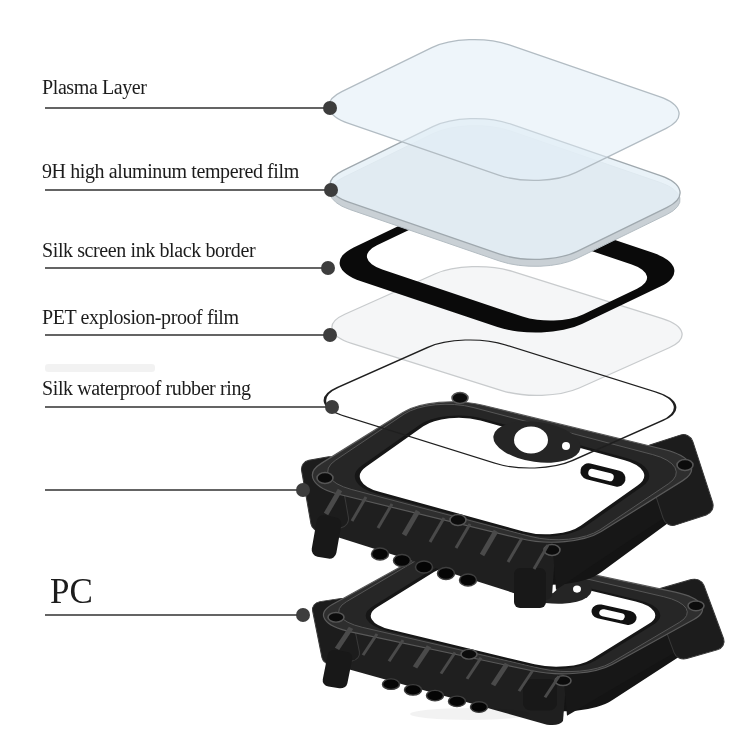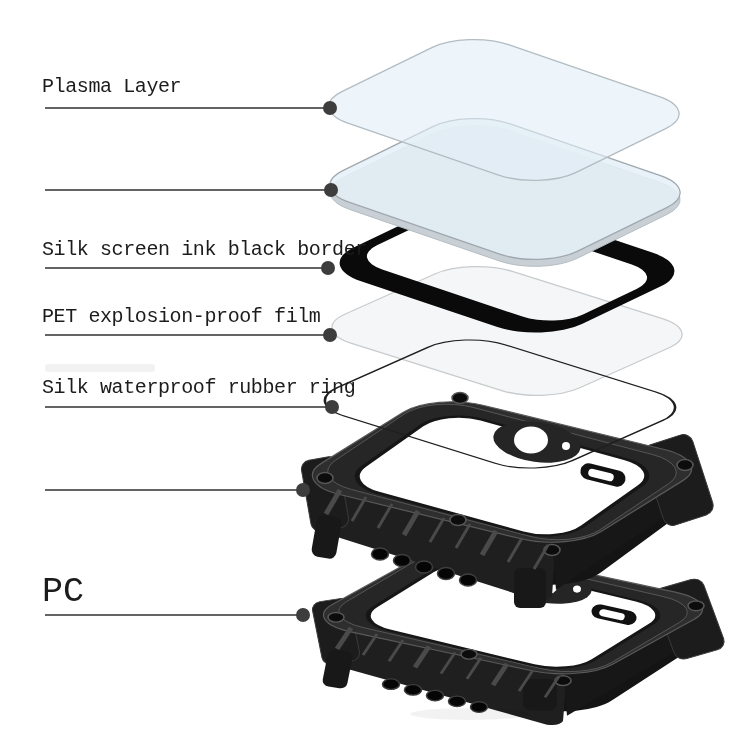--- a/index.html
+++ b/index.html
@@ -1,20 +1,20 @@
 <!DOCTYPE html>
 <html><head>
 <meta charset="utf-8">
 <style>
   html,body{margin:0;padding:0;background:#fff;}
   #stage{position:relative;width:750px;height:750px;background:#fff;overflow:hidden;
-         font-family:Liberation Mono, monospace;}
+         font-family:Liberation Serif, serif;}
   svg{position:absolute;left:0;top:0;}
   .lbl{position:absolute;color:#1c1c1c;font-size:20px;letter-spacing:-0.4px;line-height:1.1;white-space:nowrap;}
-  .lbl-pc{font-size:35px;letter-spacing:0;}
+  .lbl-pc{font-size:35px;letter-spacing:0;margin-left:8px;}
 </style>
 </head>
 <body>
 
 <div id="stage">
 <svg width="750" height="750" viewBox="0 0 750 750">
 
   <rect x="45" y="364" width="110" height="8" rx="3" fill="#000" opacity="0.05"></rect>
 
   <rect x="-153" y="-125" width="306" height="250" rx="55" ry="55" transform="translate(507,331) scale(1,0.375) rotate(40)" fill="rgba(244,245,246,0.9)" stroke="#c8cbcd" stroke-width="1.3" vector-effect="non-scaling-stroke"></rect>
@@ -139,17 +139,18 @@
     <circle cx="331" cy="190" r="7"></circle>
     <circle cx="328" cy="268" r="7"></circle>
     <circle cx="330" cy="335" r="7"></circle>
     <circle cx="332" cy="407" r="7"></circle>
     <circle cx="303" cy="490" r="7"></circle>
     <circle cx="303" cy="615" r="7"></circle>
   </g>
 </svg>
 
 <div class="lbl" style="left:42px;top:76px">Plasma Layer</div>
+<div class="lbl" style="left:42px;top:160px">9H high aluminum tempered film</div>
 <div class="lbl" style="left:42px;top:239px">Silk screen ink black border</div>
 <div class="lbl" style="left:42px;top:306px">PET explosion-proof film</div>
 <div class="lbl" style="left:42px;top:377px">Silk waterproof rubber ring</div>
 <div class="lbl lbl-pc" style="left:42px;top:573px">PC</div>
 </div>
 
 </body></html>

